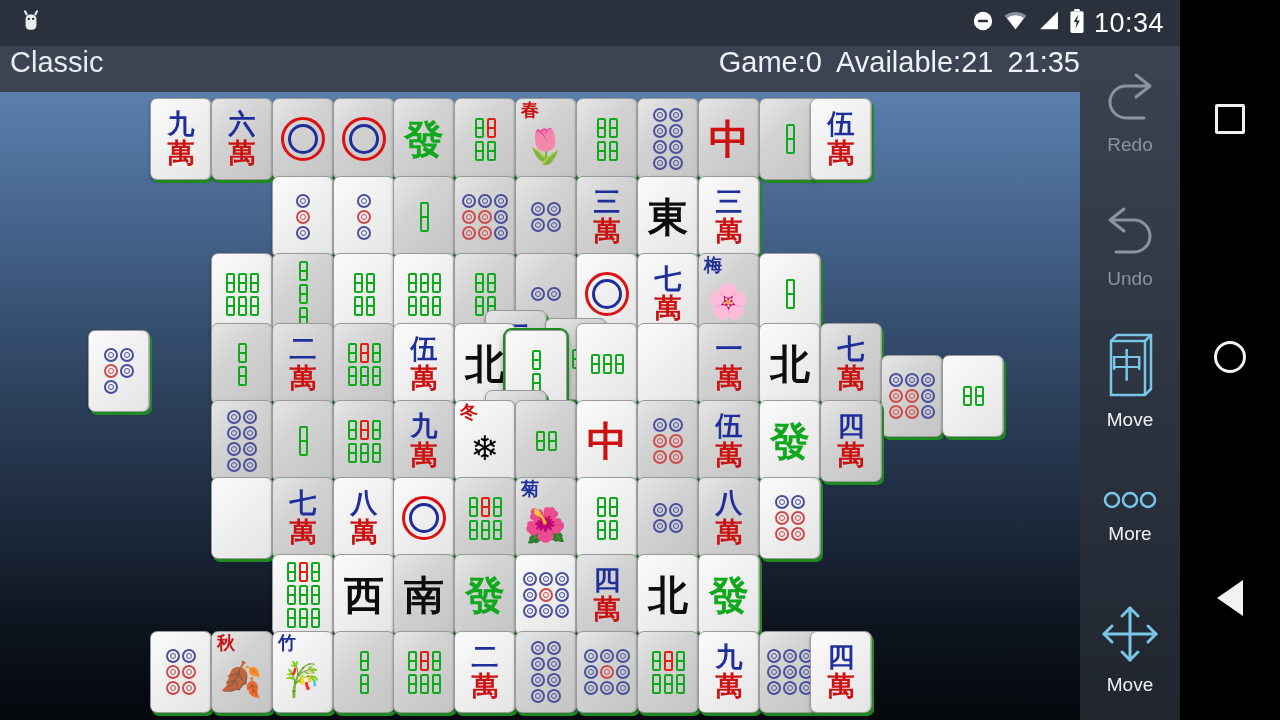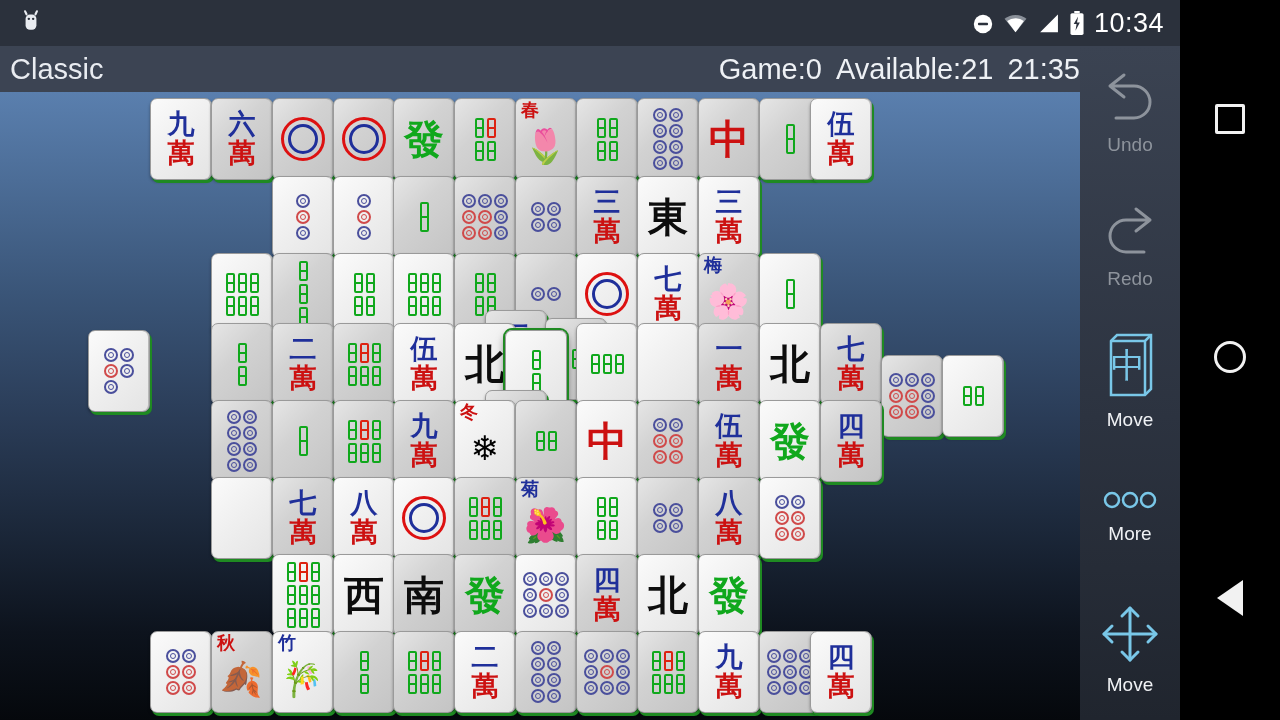--- a/index.html
+++ b/index.html
@@ -6,26 +6,26 @@
   html,body{ width:1280px; height:720px; overflow:hidden; background:#000;
     font-family:"Liberation Sans", sans-serif; }
 
   #screen{ position:relative; width:1280px; height:720px; background:#000; }
 
   
   #statusbar{ position:absolute; left:0; top:0; width:1180px; height:46px;
     background:#2b313c; display:flex; align-items:center; }
   #statusbar .left{ padding-left:18px; display:flex; align-items:center; }
   #statusbar .right{ margin-left:auto; padding-right:16px; display:flex;
-    align-items:flex-end; gap:9px; }
+    align-items:center; gap:9px; }
   .sb-time{ color:#fff; font-size:27px; letter-spacing:.5px; }
 
   
   #titlebar{ position:absolute; left:0; top:46px; width:1180px; height:46px;
-    background:#3c4453; display:flex; align-items:center; }
+    background:#3c4453; display:flex; align-items:flex-start; }
   #gametitle{ color:#e9ecf1; font-size:29px; padding-left:10px; }
   #stats{ margin-left:auto; color:#eef1f5; font-size:29px; padding-right:100px;
     display:flex; gap:14px; white-space:nowrap; }
 
   
   #board{ position:absolute; left:0; top:92px; width:1180px; height:628px;
     background:linear-gradient(to bottom,
        #5a7fae 0%, #4c6d97 14%, #3a5578 32%, #2a3c57 52%,
        #1b2739 70%, #0d131d 86%, #05080c 100%);
     overflow:hidden; }
@@ -874,35 +874,35 @@
           <div class="num red" style="margin-top: 4px;">萬</div>
         </div>
       </div>
     </div>
 
   <div id="sidebar">
 
     <div class="sb-btn disabled">
       <span>
         <svg width="64" height="56" viewBox="0 0 64 56">
+          <path d="M52 16 L38 5 M52 16 L38 27 M52 16 L28 16
+                   A16 16 0 0 0 28 48 L46 48" fill="none" stroke="#8d939c" stroke-width="3" stroke-linecap="round" stroke-linejoin="round"></path>
+        </svg>
+      </span>
+      <span class="lbl">Redo</span>
+    </div>
+
+    <div class="sb-btn disabled">
+      <span>
+        <svg width="64" height="56" viewBox="0 0 64 56">
           <path d="M12 16 L26 5 M12 16 L26 27 M12 16 L36 16
                    A16 16 0 0 1 36 48 L18 48" fill="none" stroke="#8d939c" stroke-width="3" stroke-linecap="round" stroke-linejoin="round"></path>
         </svg>
       </span>
       <span class="lbl">Undo</span>
-    </div>
-
-    <div class="sb-btn disabled">
-      <span>
-        <svg width="64" height="56" viewBox="0 0 64 56">
-          <path d="M52 16 L38 5 M52 16 L38 27 M52 16 L28 16
-                   A16 16 0 0 0 28 48 L46 48" fill="none" stroke="#8d939c" stroke-width="3" stroke-linecap="round" stroke-linejoin="round"></path>
-        </svg>
-      </span>
-      <span class="lbl">Redo</span>
     </div>
 
     <div class="sb-btn">
       <span>
         <svg width="58" height="70" viewBox="0 0 58 70">
           <path d="M10 10 L16 4 L50 4 L50 58 L44 64 L10 64 Z" fill="none" stroke="#79c7e8" stroke-width="2.5"></path>
           <path d="M10 10 L44 10 L44 64 M44 10 L50 4" fill="none" stroke="#79c7e8" stroke-width="2.5"></path>
           <text x="27" y="46" font-size="34" fill="#79c7e8" text-anchor="middle" font-family="DejaVu Sans">中</text>
         </svg>
       </span>

